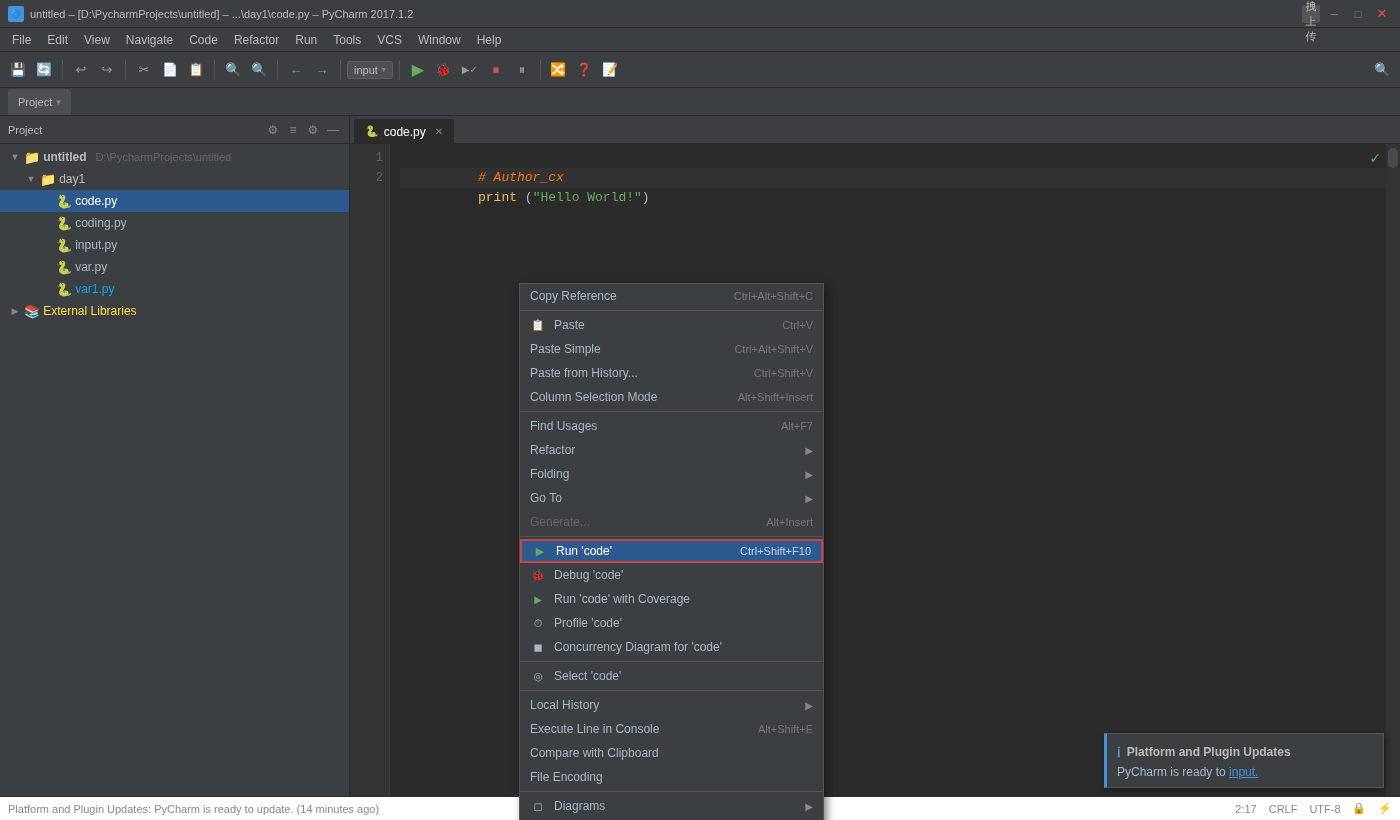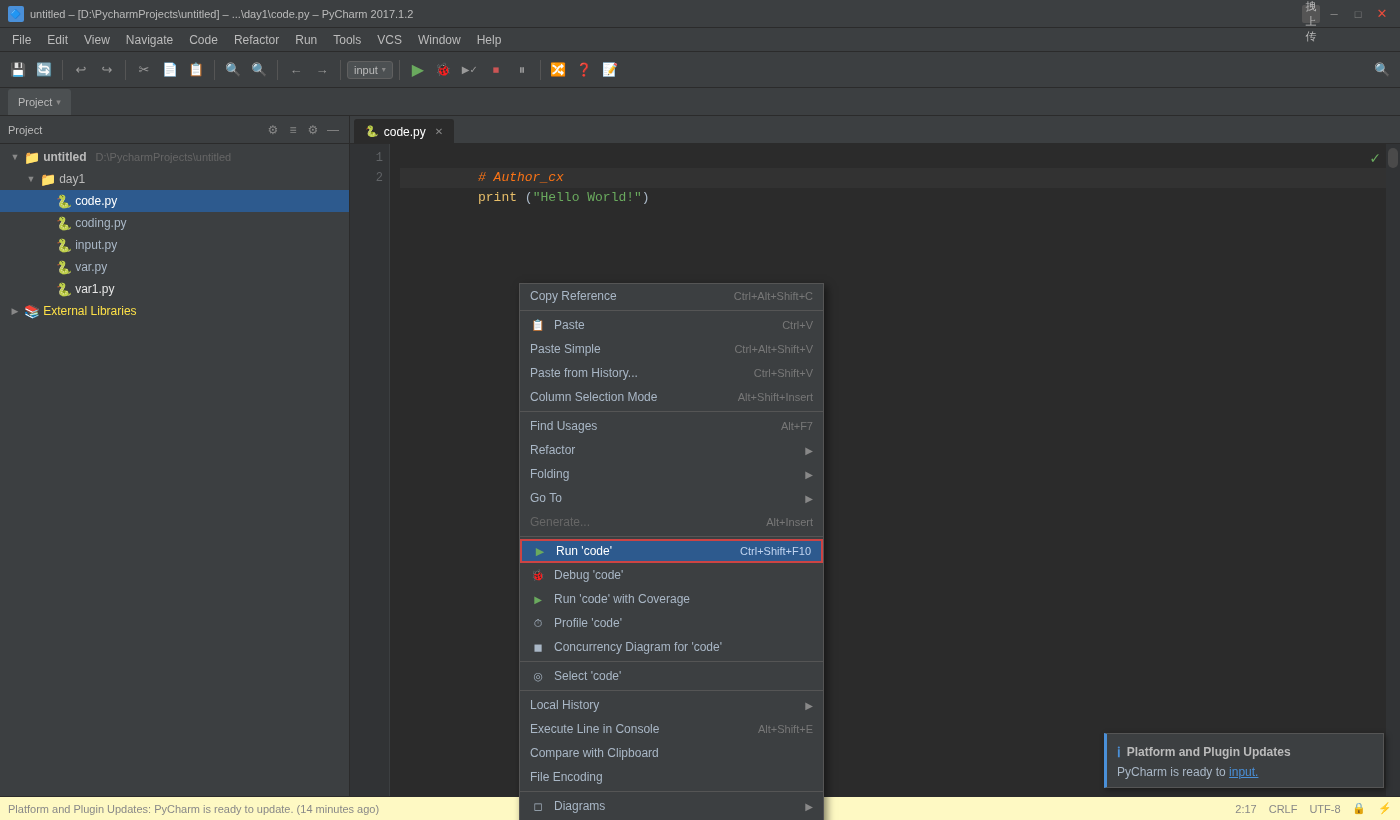--- a/index.html
+++ b/index.html
@@ -210,21 +210,21 @@
       top: 4px;
       width: 10px;
       height: 20px;
       background: #4a4a4a;
       border-radius: 5px;
     }
 
     
     .status-bar {
       height: 24px;
-      background: #fef9c3;
+      background: #ffffff;
       border-top: 1px solid #2b2b2b;
       display: flex;
       align-items: center;
       padding: 0 8px;
       font-size: 11px;
       color: #888;
       gap: 12px;
     }
     .status-left { flex: 1; }
     .status-right { display: flex; gap: 12px; align-items: center; }
@@ -407,21 +407,21 @@
         <span class="tree-indent" style="width:32px;"></span>
         <span class="tree-arrow" style="width:12px;"></span>
         <span class="tree-icon py-icon">🐍</span>
         <span style="color:#a9b7c6;">var.py</span>
       </div>
 
       <div class="tree-item">
         <span class="tree-indent" style="width:32px;"></span>
         <span class="tree-arrow" style="width:12px;"></span>
         <span class="tree-icon py-icon">🐍</span>
-        <span style="color:#e5e5e5;">var1.py</span>
+        <span style="color:#0ea5e9;">var1.py</span>
       </div>
 
       <div class="tree-item">
         <span class="tree-indent" style="width:0px;"></span>
         <span class="tree-arrow">▶</span>
         <span class="tree-icon ext-lib-icon">📚</span>
         <span style="color:#fde047;">External Libraries</span>
       </div>
     </div>
   </div>

